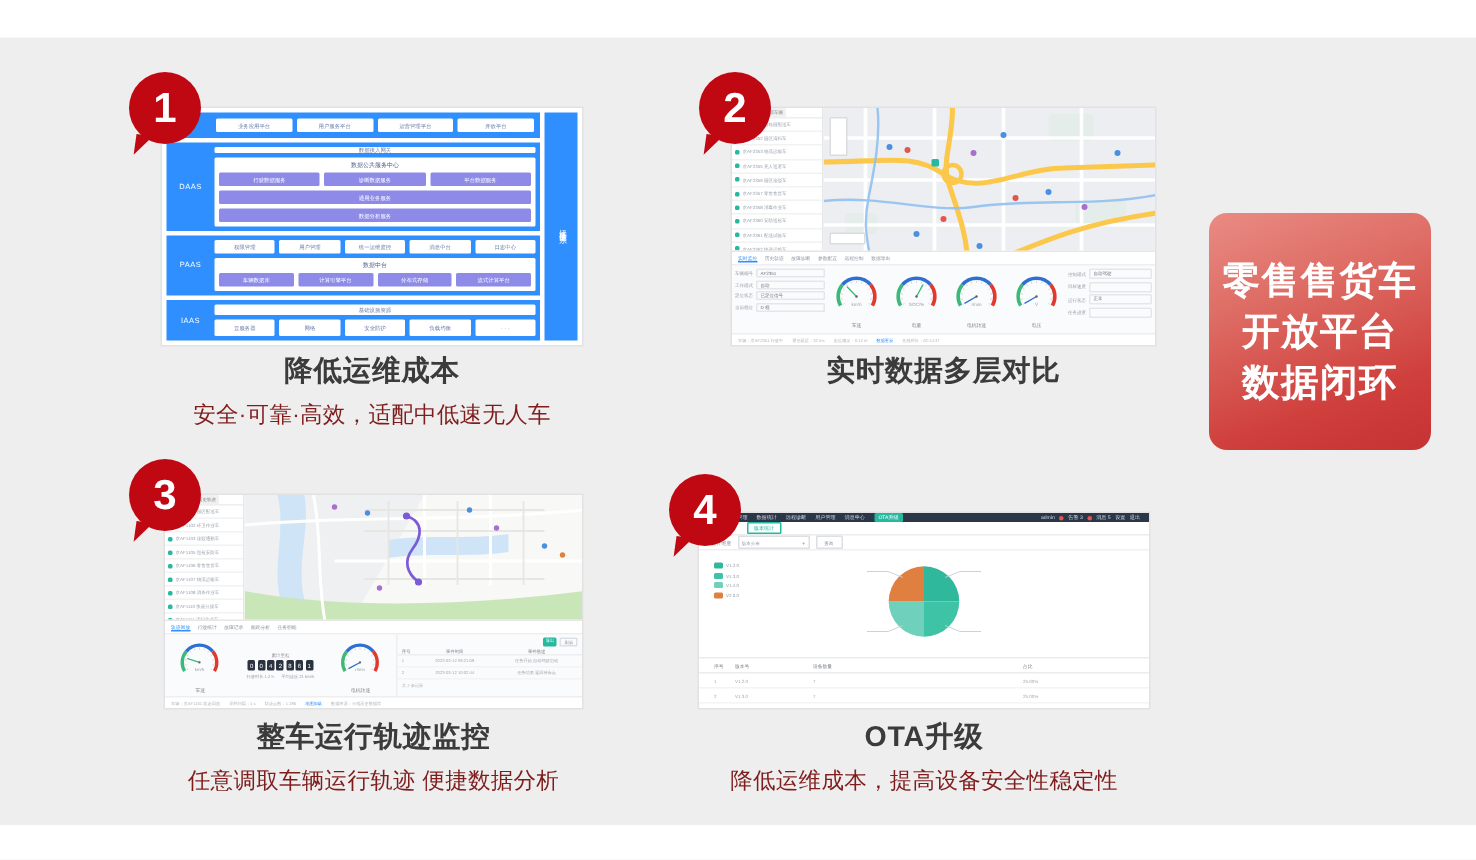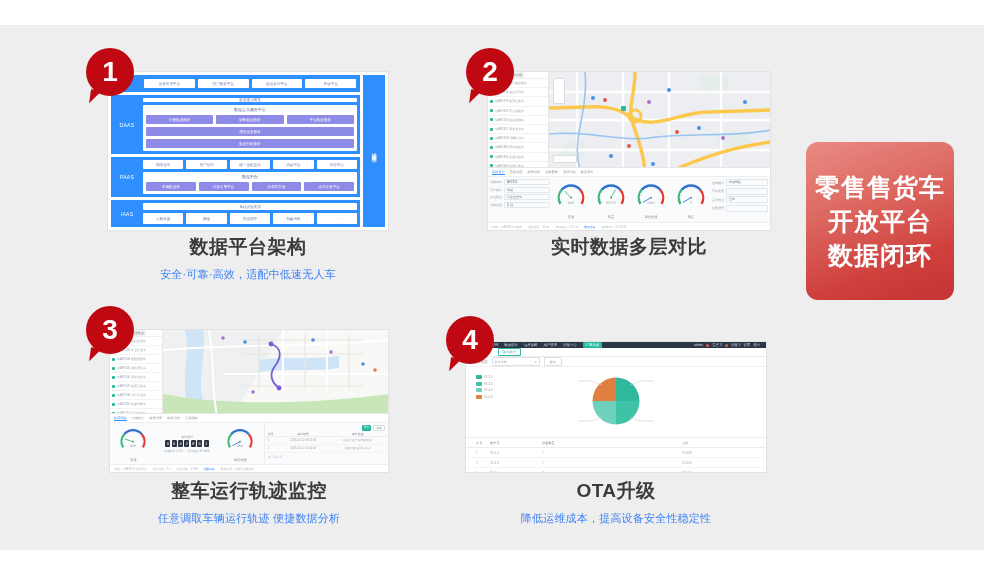--- a/index.html
+++ b/index.html
@@ -22,21 +22,21 @@
   }
   .badge::after{
     content:"";position:absolute;left:4px;bottom:-8px;
     width:0;height:0;border-left:11px solid #c00812;
     border-bottom:14px solid transparent;
     transform:rotate(8deg);
   }
   .badge span{position:relative;z-index:2;}
   .cap{position:absolute;width:100%;text-align:center;}
   .cap .t1{font-size:19px;font-weight:bold;color:#3b3b3b;letter-spacing:.5px;}
-  .cap .t2{font-size:11px;color:#3b82f6;margin-top:7px;letter-spacing:.2px;}
+  .cap .t2{font-size:15px;color:#7f1d1d;margin-top:7px;letter-spacing:.2px;}
 
   
   .arch{width:100%;height:100%;background:#fff;display:flex;padding:3px;box-sizing:border-box;}
   .arch-main{flex:1;display:flex;flex-direction:column;gap:3px;}
   .arch-side{width:22px;margin-left:3px;background:#2f8fff;display:flex;align-items:center;justify-content:center;}
   .arch-side .vtxt{writing-mode:vertical-rl;font-size:5px;color:#fff;letter-spacing:1px;line-height:1.3;}
   .tier{background:#2f8fff;display:flex;align-items:stretch;padding:3px;gap:3px;}
   .tier-lab{width:26px;display:flex;align-items:center;justify-content:center;color:#fff;font-size:5px;letter-spacing:.3px;}
   .tier-body{flex:1;display:flex;flex-direction:column;gap:3px;}
   .row{display:flex;gap:3px;}
@@ -192,21 +192,21 @@
         <div class="arch-side">
           <div class="vtxt">运维监控体系</div>
         </div>
       </div>
     </div>
     <div class="badge" style="left:-22px;top:-24px;">
       <span>1</span>
     </div>
   </div>
   <div class="cap" style="left:108px;top:234px;width:280px;">
-    <div class="t1">数据平台架构</div>
+    <div class="t1">降低运维成本</div>
     <div class="t2">安全·可靠·高效，适配中低速无人车</div>
   </div>
 
   <div class="panel" style="left:488px;top:72px;width:282px;height:158px;">
     <div class="shot-wrap" style="width:282px;height:158px;">
       <div class="mapshot">
         <div class="map-row">
 
           <div class="side-list">
             <div class="side-hd">

